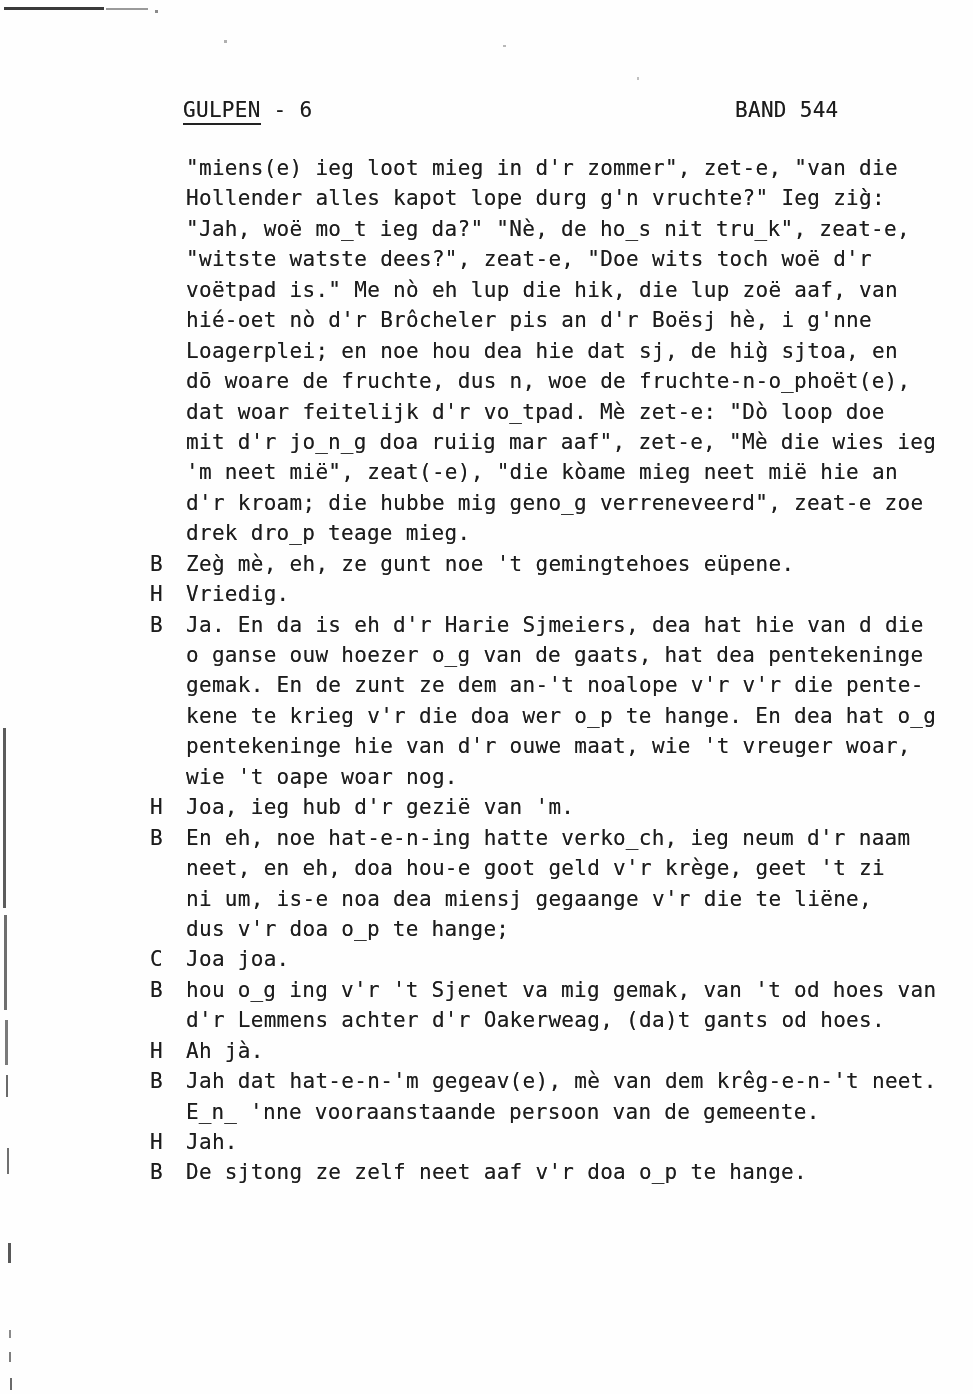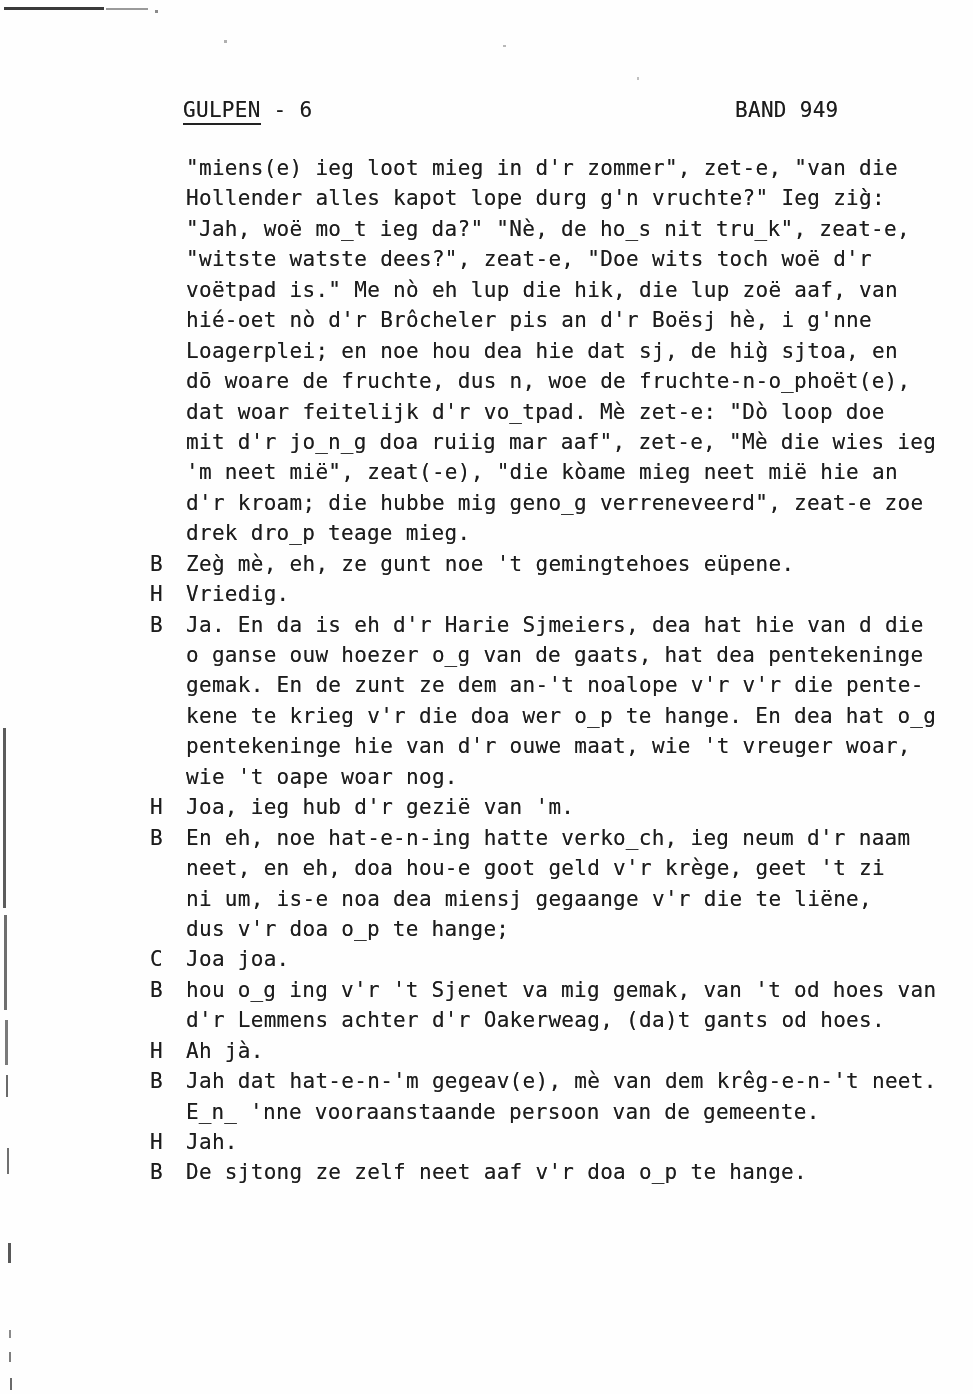--- a/index.html
+++ b/index.html
@@ -92,17 +92,17 @@
   <div class="artifact a-edge5"></div>
   <div class="artifact a-edge6"></div>
   <div class="artifact a-edge7"></div>
   <div class="artifact a-edge8"></div>
   <div class="artifact a-edge9"></div>
   <div class="artifact a-speck1"></div>
   <div class="artifact a-speck2"></div>
   <div class="artifact a-speck3"></div>
 
   <div class="typewriter header-left"><span class="underlined">GULPEN</span><span> - 6</span></div>
-  <div class="typewriter header-right">BAND 949</div>
+  <div class="typewriter header-right">BAND 544</div>
 
   <div class="transcript typewriter" id="transcript"><div class="line"><span class="speaker"></span><span class="ltext">"miens(e) ieg loot mieg in d'r zommer", zet-e, "van die</span></div><div class="line"><span class="speaker"></span><span class="ltext">Hollender alles kapot lope durg g'n vruchte?" Ieg zig̀:</span></div><div class="line"><span class="speaker"></span><span class="ltext">"Jah, woë mo̲t ieg da?" "Nè, de ho̲s nit tru̲k", zeat-e,</span></div><div class="line"><span class="speaker"></span><span class="ltext">"witste watste dees?", zeat-e, "Doe wits toch woë d'r</span></div><div class="line"><span class="speaker"></span><span class="ltext">voëtpad is." Me nò eh lup die hik, die lup zoë aaf, van</span></div><div class="line"><span class="speaker"></span><span class="ltext">hié-oet nò d'r Brôcheler pis an d'r Boësj hè, i g'nne</span></div><div class="line"><span class="speaker"></span><span class="ltext">Loagerplei; en noe hou dea hie dat sj, de hig̀ sjtoa, en</span></div><div class="line"><span class="speaker"></span><span class="ltext">dō woare de fruchte, dus n, woe de fruchte-n-o̲phoët(e),</span></div><div class="line"><span class="speaker"></span><span class="ltext">dat woar feitelijk d'r vo̲tpad. Mè zet-e: "Dò loop doe</span></div><div class="line"><span class="speaker"></span><span class="ltext">mit d'r jo̲n̲g doa ruiig mar aaf", zet-e, "Mè die wies ieg</span></div><div class="line"><span class="speaker"></span><span class="ltext">'m neet mië", zeat(-e), "die kòame mieg neet mië hie an</span></div><div class="line"><span class="speaker"></span><span class="ltext">d'r kroam; die hubbe mig geno̲g verreneveerd", zeat-e zoe</span></div><div class="line"><span class="speaker"></span><span class="ltext">drek dro̲p teage mieg.</span></div><div class="line"><span class="speaker">B</span><span class="ltext">Zeg̀ mè, eh, ze gunt noe 't gemingtehoes eüpene.</span></div><div class="line"><span class="speaker">H</span><span class="ltext">Vriedig.</span></div><div class="line"><span class="speaker">B</span><span class="ltext">Ja. En da is eh d'r Harie Sjmeiers, dea hat hie van d die</span></div><div class="line"><span class="speaker"></span><span class="ltext">o ganse ouw hoezer o̲g van de gaats, hat dea pentekeninge</span></div><div class="line"><span class="speaker"></span><span class="ltext">gemak. En de zunt ze dem an-'t noalope v'r v'r die pente-</span></div><div class="line"><span class="speaker"></span><span class="ltext">kene te krieg v'r die doa wer o̲p te hange. En dea hat o̲g</span></div><div class="line"><span class="speaker"></span><span class="ltext">pentekeninge hie van d'r ouwe maat, wie 't vreuger woar,</span></div><div class="line"><span class="speaker"></span><span class="ltext">wie 't oape woar nog.</span></div><div class="line"><span class="speaker">H</span><span class="ltext">Joa, ieg hub d'r gezië van 'm.</span></div><div class="line"><span class="speaker">B</span><span class="ltext">En eh, noe hat-e-n-ing hatte verko̲ch, ieg neum d'r naam</span></div><div class="line"><span class="speaker"></span><span class="ltext">neet, en eh, doa hou-e goot geld v'r krège, geet 't zi</span></div><div class="line"><span class="speaker"></span><span class="ltext">ni um, is-e noa dea miensj gegaange v'r die te liëne,</span></div><div class="line"><span class="speaker"></span><span class="ltext">dus v'r doa o̲p te hange;</span></div><div class="line"><span class="speaker">C</span><span class="ltext">Joa joa.</span></div><div class="line"><span class="speaker">B</span><span class="ltext">hou o̲g ing v'r 't Sjenet va mig gemak, van 't od hoes van</span></div><div class="line"><span class="speaker"></span><span class="ltext">d'r Lemmens achter d'r Oakerweag, (da)t gants od hoes.</span></div><div class="line"><span class="speaker">H</span><span class="ltext">Ah jà.</span></div><div class="line"><span class="speaker">B</span><span class="ltext">Jah dat hat-e-n-'m gegeav(e), mè van dem krêg-e-n-'t neet.</span></div><div class="line"><span class="speaker"></span><span class="ltext">E̲n̲ 'nne vooraanstaande persoon van de gemeente.</span></div><div class="line"><span class="speaker">H</span><span class="ltext">Jah.</span></div><div class="line"><span class="speaker">B</span><span class="ltext">De sjtong ze zelf neet aaf v'r doa o̲p te hange.</span></div></div>
 
 </div>
 
 </body></html>

